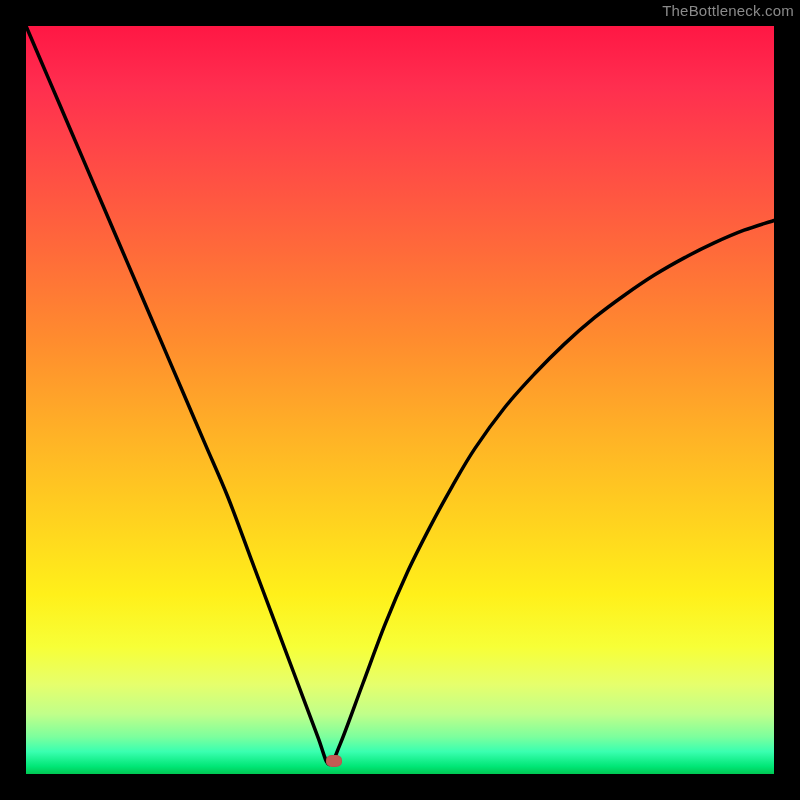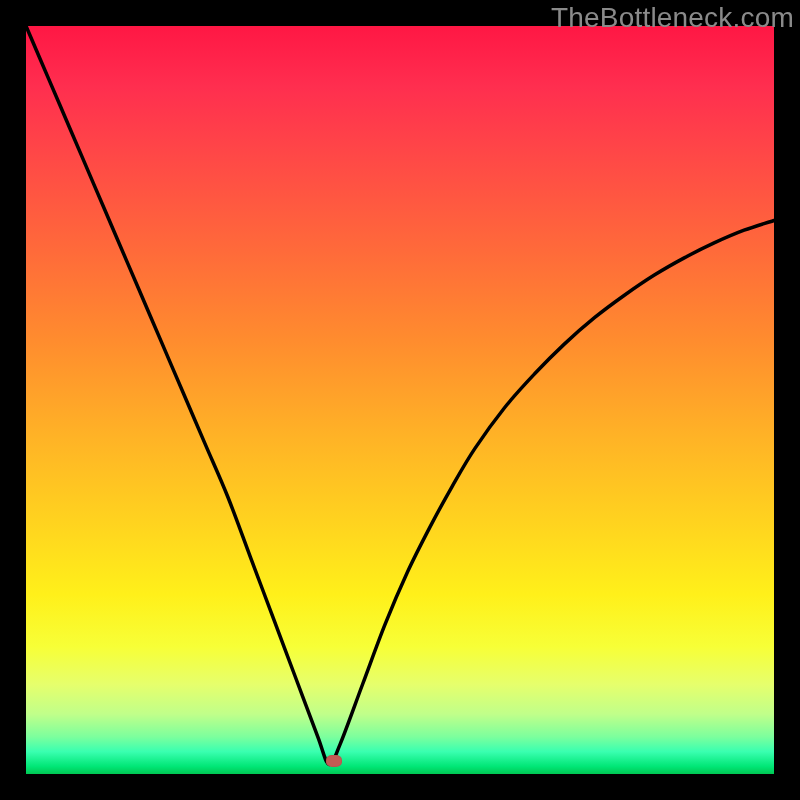--- a/index.html
+++ b/index.html
@@ -42,21 +42,21 @@
       #3affb0 97%,
       #00e676 99%,
       #00c853 100%
     );
   }
   .watermark {
     position: absolute;
     top: 2px;
     right: 6px;
     color: #8a8a8a;
-    font-size: 28px;
+    font-size: 15px;
     letter-spacing: 0.2px;
     font-weight: 400;
     user-select: none;
   }
   svg.curve {
     position: absolute;
     left: 0;
     top: 0;
     width: 748px;
     height: 748px;

